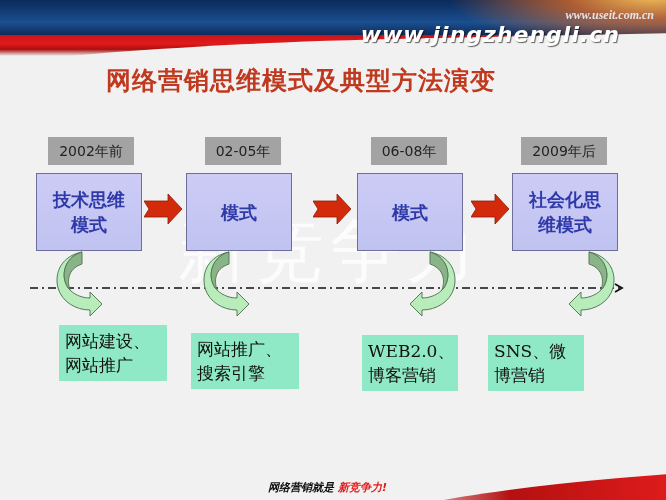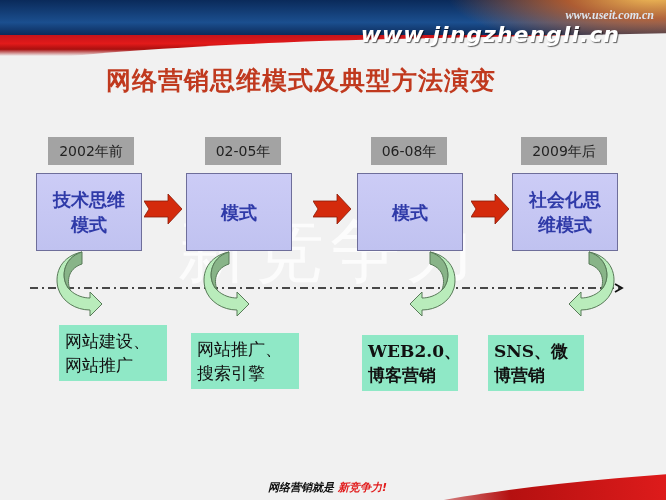--- a/index.html
+++ b/index.html
@@ -61,21 +61,21 @@
     
     .timeline { position: absolute; left: 30px; top: 282px; width: 600px; height: 12px; }
     
     .curl { position: absolute; top: 250px; width: 60px; height: 70px; }
     
     .practice {
       position: absolute; top: 325px; background: #8fe8c6; color: #111;
       font-family: "DejaVu Serif", "Liberation Serif", serif; font-size: 17px; line-height: 24px;
       padding: 4px 6px;
     }
-    .practice.bold { font-weight: bold; }
+    .practice.bold { font-weight: normal; }
     .practice.mid { top: 333px; }
     .practice.low { top: 335px; }
     
     .footer {
       position: absolute; left: 268px; top: 480px; font-size: 11px; font-weight: bold; font-style: italic;
       color: #111; white-space: nowrap;
     }
     .footer .accent { color: #e11b1b; margin-left: 4px; }
     .footer-swoosh {
       position: absolute; right: -10px; bottom: -12px; width: 300px; height: 28px;

